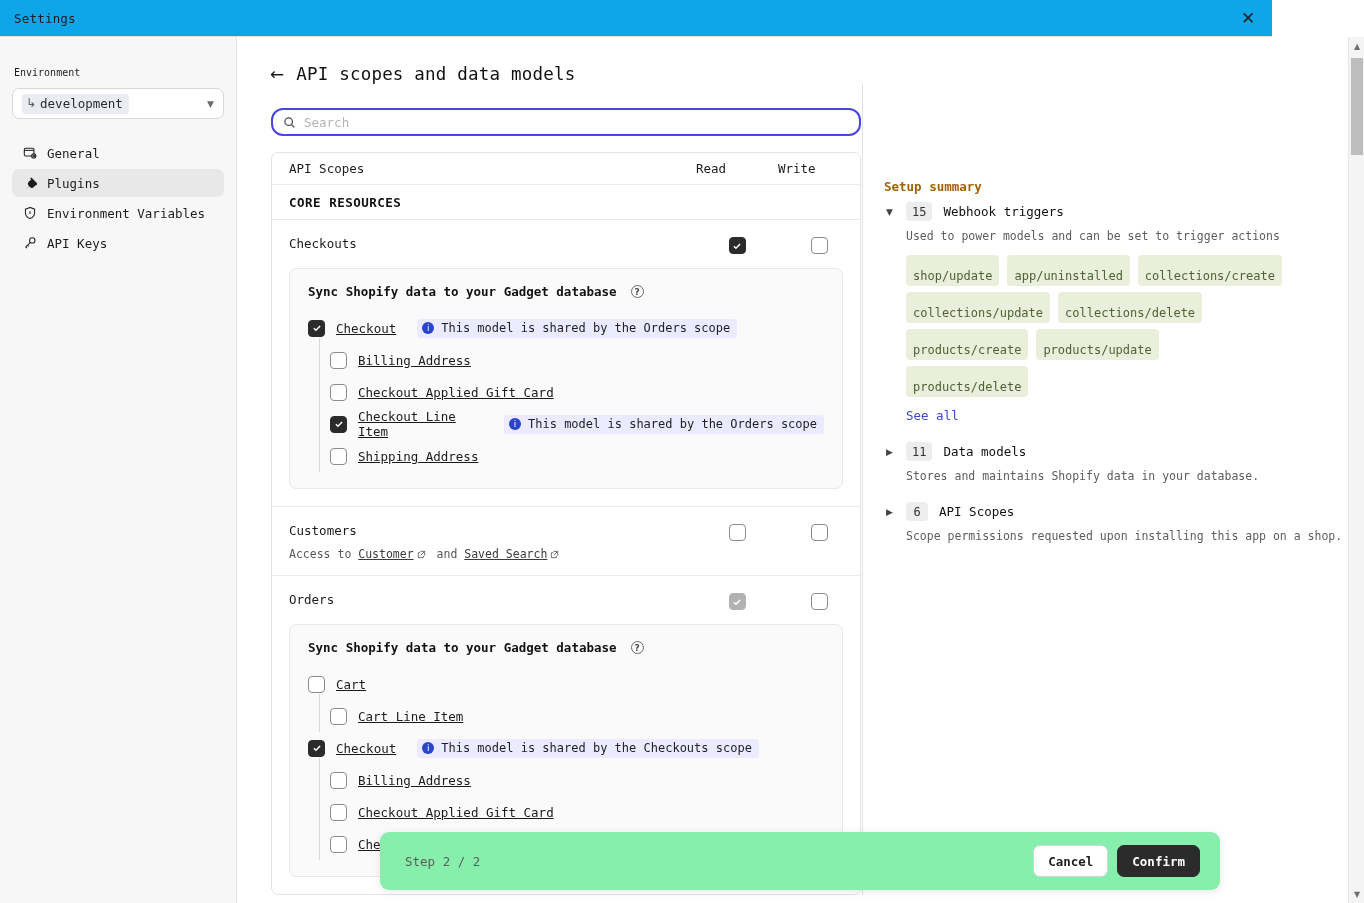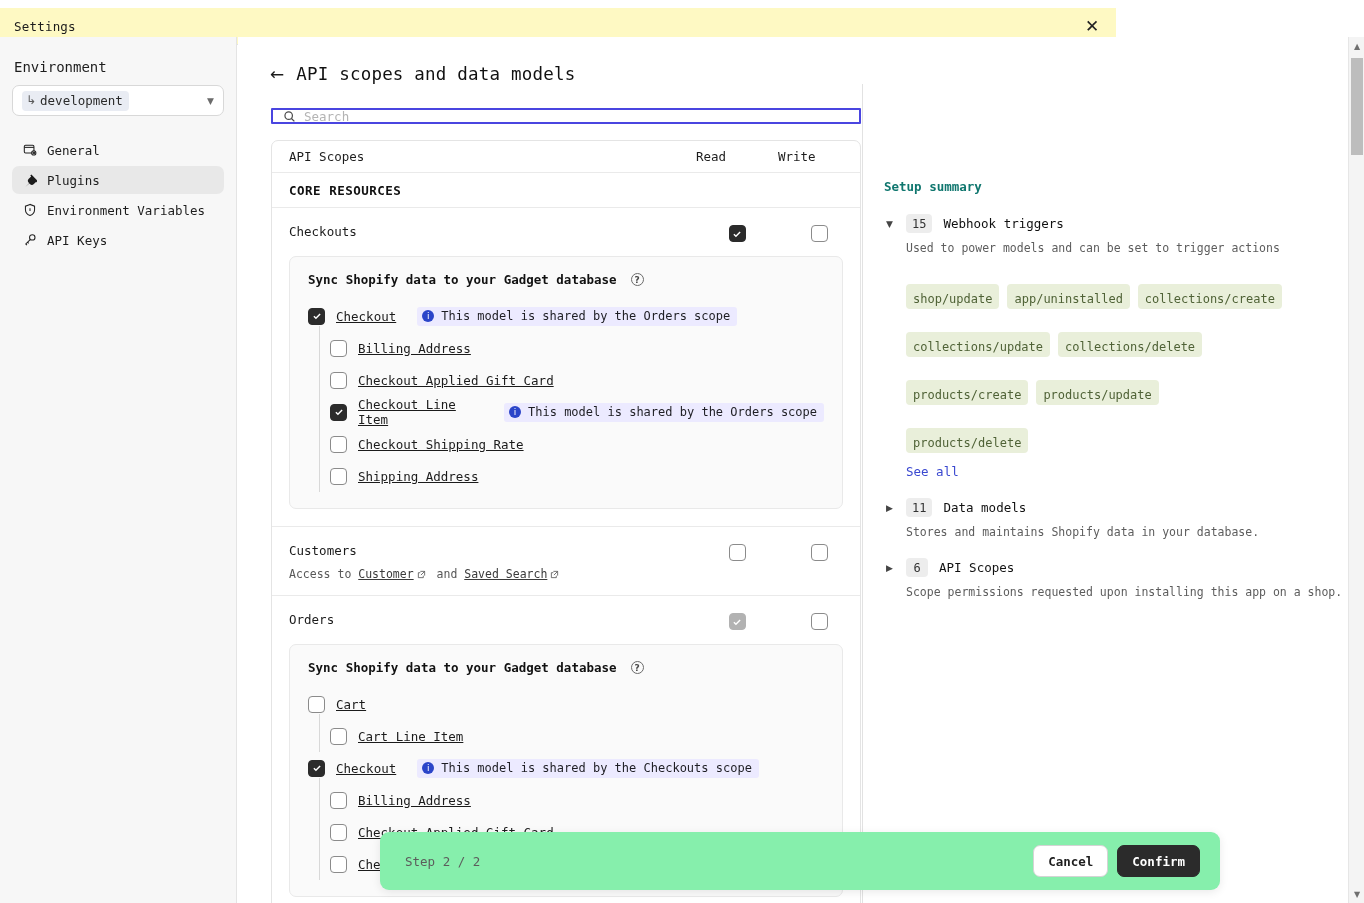--- a/index.html
+++ b/index.html
@@ -5,40 +5,40 @@
   * { box-sizing: border-box; margin: 0; padding: 0; }
   html, body {
     width: 1364px; height: 903px;
     font-family: "DejaVu Sans Mono", "Liberation Mono", monospace;
     background: #ffffff; overflow: hidden;
   }
   .app { position: relative; width: 1364px; height: 903px; background:#fff; }
 
   
   .titlebar {
-    position:absolute; top:8px; left:0; width:1116px; height:37px;
-    background:#fef9c3; border-bottom:1px solid #e2e2e2;
+    position:absolute; top:0; left:0; width:1272px; height:37px;
+    background:#0ea5e9; border-bottom:1px solid #e2e2e2;
     display:flex; align-items:center;
   }
   .titlebar .title {
     margin-left:14px; font-size:12.5px; color:#1c1c1c; letter-spacing:.2px;
   }
   .close-btn {
     position:absolute; right:8px; top:3px; width:32px; height:30px;
     display:flex; align-items:center; justify-content:center;
     color:#222; font-size:17px; cursor:pointer; background:transparent; border:none;
     font-family:"DejaVu Sans", sans-serif;
   }
 
   
   .sidebar {
     position:absolute; top:37px; left:0; width:237px; height:866px;
     background:#f7f7f7; border-right:1px solid #e4e4e4; padding:22px 12px 0 12px;
   }
-  .env-label { font-size:14px; color:#1d1d1d; margin:0 0 10px 2px; }
+  .env-label { font-size:10px; color:#1d1d1d; margin:8px 0 10px 2px; }
   .env-select {
     height:31px; border:1px solid #d8d8d8; border-radius:7px; background:#fff;
     display:flex; align-items:center; padding:0 9px; cursor:pointer;
   }
   .env-chip {
     background:#e9ecf3; color:#2b2b2b; font-size:12.5px; border-radius:4px;
     padding:2px 6px 3px 4px; display:flex; align-items:center; gap:4px;
   }
   .env-chip .arrow { color:#5a5a5a; font-size:12px; font-family:"DejaVu Sans", sans-serif;}
   .env-caret { margin-left:auto; color:#6b6b6b; font-size:9px; font-family:"DejaVu Sans", sans-serif;}
@@ -59,22 +59,22 @@
   }
   .page-head { display:flex; align-items:center; gap:12px; padding:27px 0 0 32px; }
   .back-arrow { font-size:17px; color:#1b1b1b; cursor:pointer; line-height:1; font-family:"DejaVu Sans", sans-serif;}
   .page-title { font-size:17.5px; color:#111; letter-spacing:.2px; }
 
   .columns { display:flex; }
   .col-left { width:624px; padding:24px 0 0 33px; }
   .col-right { width:auto; flex:1; border-left:1px solid #e2e2e2; margin-top:0; padding:95px 0 0 21px; min-height:700px; }
 
   .search-wrap {
-    position:relative; width:590px; height:16px;
-    border:2px solid #4a45e0; border-radius:1px; background:#fff;
+    position:relative; width:590px; height:28px;
+    border:2px solid #4a45e0; border-radius:12px; background:#fff;
     display:flex; align-items:center; padding:0 10px; gap:8px;
   }
   .search-wrap .mag { color:#4b4b4b; width:13px; height:13px; flex:none; }
   .search-input {
     border:none; outline:none; background:transparent; flex:1;
     font-family:inherit; font-size:12.5px; color:#222;
     caret-color:#1b1b1b;
   }
   .search-input::placeholder { color:#b4b4b4; }
 
@@ -139,35 +139,35 @@
     padding:2px 7px 3px 5px; border-radius:3px; margin-left:10px;
   }
   .shared-badge .info {
     width:12px; height:12px; border-radius:50%; background:#2b45c9; color:#fff;
     font-size:9px; display:flex; align-items:center; justify-content:center;
     font-family:"DejaVu Sans", sans-serif; flex:none;
   }
   .shared-badge .txt { font-size:12px; color:#1e1e24; white-space:nowrap; }
 
   
-  .summary-title { font-size:12.5px; font-weight:bold; color:#0f766e; margin-bottom:20px; }
+  .summary-title { font-size:12.5px; font-weight:bold; color:#a16207; margin-bottom:8px; }
   .sum-item { margin-bottom:19px; }
   .sum-head { display:flex; align-items:center; gap:11px; }
   .tri { width:11px; color:#444; font-size:9px; display:flex; align-items:center; justify-content:center;
          font-family:"DejaVu Sans", sans-serif; cursor:pointer; }
   .count-badge {
     background:#ededed; border-radius:4px; min-width:22px; height:19px; padding:0 6px;
     display:flex; align-items:center; justify-content:center; font-size:12px; color:#333;
   }
   .sum-name { font-size:12.5px; color:#111; }
   .sum-desc { font-size:11.5px; color:#5d5d5d; margin:8px 0 0 22px; }
   .tags { display:flex; flex-wrap:wrap; gap:6px 8px; margin:12px 0 0 22px; max-width:380px; }
   .tag {
-    background:#e9efda; color:#4f6236; border-radius:4px; padding:8px 7px 3px 7px;
-    font-size:12px; white-space:nowrap;margin-top:17px;
+    background:#e9efda; color:#4f6236; border-radius:4px; padding:14px 7px 3px 7px;
+    font-size:12px; white-space:nowrap;
   }
   .see-all { margin:11px 0 0 22px; font-size:12.5px; color:#3a48d0; cursor:pointer; }
 
   
   .stepbar {
     position:absolute; left:380px; top:832px; width:840px; height:58px;
     background:#86efac; border-radius:9px;
     display:flex; align-items:center; padding:0 20px 0 25px;
     box-shadow:0 2px 10px rgba(0,0,0,.09);
   }
@@ -338,26 +338,20 @@
                     <path d="M3 8.4 6.3 11.6 13 4.8"></path>
                   </svg>
               </div>
               <span class="tree-label">Checkout Line Item</span>
               <span class="shared-badge">
                 <span class="info">i</span>
                 <span class="txt">This model is shared by the Orders scope</span>
               </span>
             </div>
 
-            <div class="tree-row child">
-              <div class="cb">
-                
-              </div>
-              <span class="tree-label">Checkout Shipping Rate</span>
-            </div>
 
             <div class="tree-row child">
               <div class="cb">
                 
               </div>
               <span class="tree-label">Shipping Address</span>
             </div>
           </div>
 
           <div class="scope-row" style="border-top:1px solid #eaeaea;">

